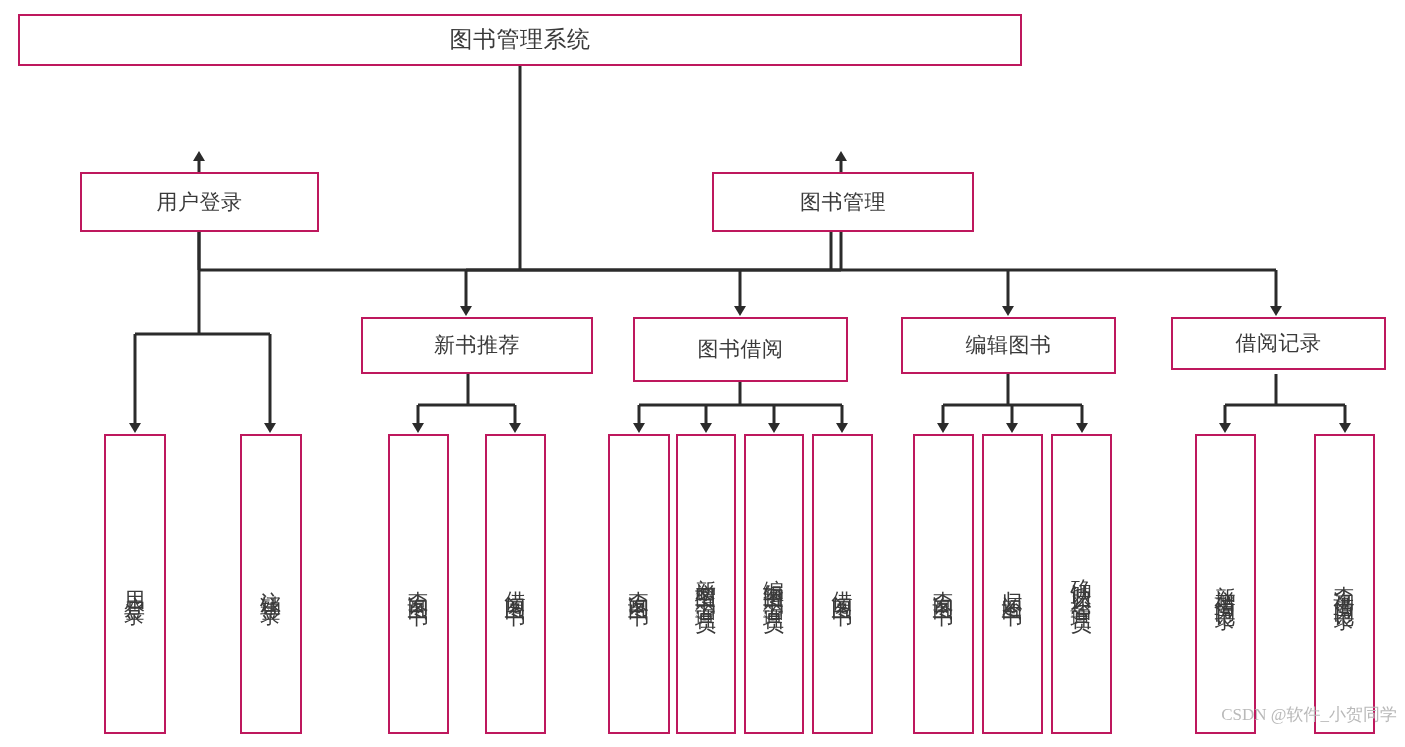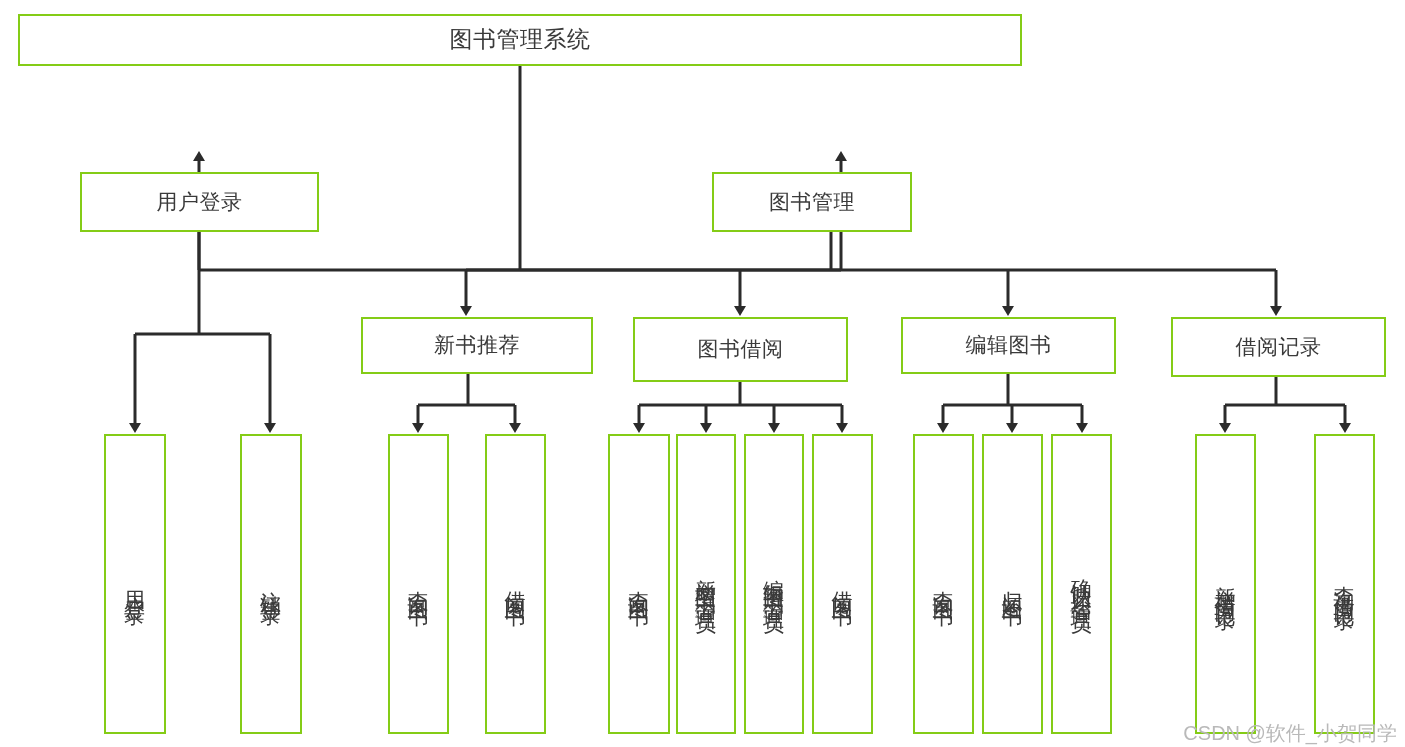--- a/index.html
+++ b/index.html
@@ -23,21 +23,21 @@
     left: 0;
     top: 0;
     width: 1405px;
     height: 747px;
     pointer-events: none;
   }
   .node-box {
     position: absolute;
     box-sizing: border-box;
     background: #ffffff;
-    border: 2px solid #84cc16;
+    border: 2px solid #be185d;
     display: flex;
     align-items: center;
     justify-content: center;
     overflow: hidden;
   }
   .node-label {
     color: #3a3a3a;
     text-align: center;
     line-height: 1.18;
     letter-spacing: 0.5px;
@@ -58,24 +58,24 @@
     writing-mode: vertical-rl;
     text-orientation: upright;
     font-size: 21px;
     letter-spacing: 5px;
     line-height: 1;
     max-height: 268px;
   }
   #watermark {
     position: absolute;
     right: 8px;
-    bottom: 0;
-    font-size: 20px;
+    bottom: 21px;
+    font-size: 17px;
     color: #b9b9b9;
-    font-family: Liberation Sans, sans-serif;
+    font-family: Liberation Serif, serif;
     white-space: nowrap;
     user-select: none;
   }
 </style>
 </head>
 <body>
 
 <div id="diagram-canvas">
 
   <svg id="connector-layer" viewBox="0 0 1405 747" width="1405" height="747">
@@ -129,34 +129,34 @@
     </g>
   </svg>
 
   <div class="node-box node-root" style="left:18px; top:14px; width:1004px; height:52px;">
     <span class="node-label">图书管理系统</span>
   </div>
 
   <div class="node-box node-level1" style="left:80px; top:172px; width:239px; height:60px;">
     <span class="node-label">用户登录</span>
   </div>
-  <div class="node-box node-level1" style="left:712px; top:172px; width:200px; height:60px;">
+  <div class="node-box node-level1" style="left:712px; top:172px; width:262px; height:60px;">
     <span class="node-label">图书管理</span>
   </div>
 
   <div class="node-box node-level2" style="left:361px; top:317px; width:232px; height:57px;">
     <span class="node-label">新书推荐</span>
   </div>
   <div class="node-box node-level2" style="left:633px; top:317px; width:215px; height:65px;">
     <span class="node-label">图书借阅</span>
   </div>
   <div class="node-box node-level2" style="left:901px; top:317px; width:215px; height:57px;">
     <span class="node-label">编辑图书</span>
   </div>
-  <div class="node-box node-level2" style="left:1171px; top:317px; width:215px; height:60px;">
+  <div class="node-box node-level2" style="left:1171px; top:317px; width:215px; height:53px;">
     <span class="node-label">借阅记录</span>
   </div>
 
   <div class="node-box node-leaf" style="left:104px; top:434px; width:62px; height:300px;">
     <span class="node-label">用户登录</span>
   </div>
   <div class="node-box node-leaf" style="left:240px; top:434px; width:62px; height:300px;">
     <span class="node-label">注销登录</span>
   </div>
 

